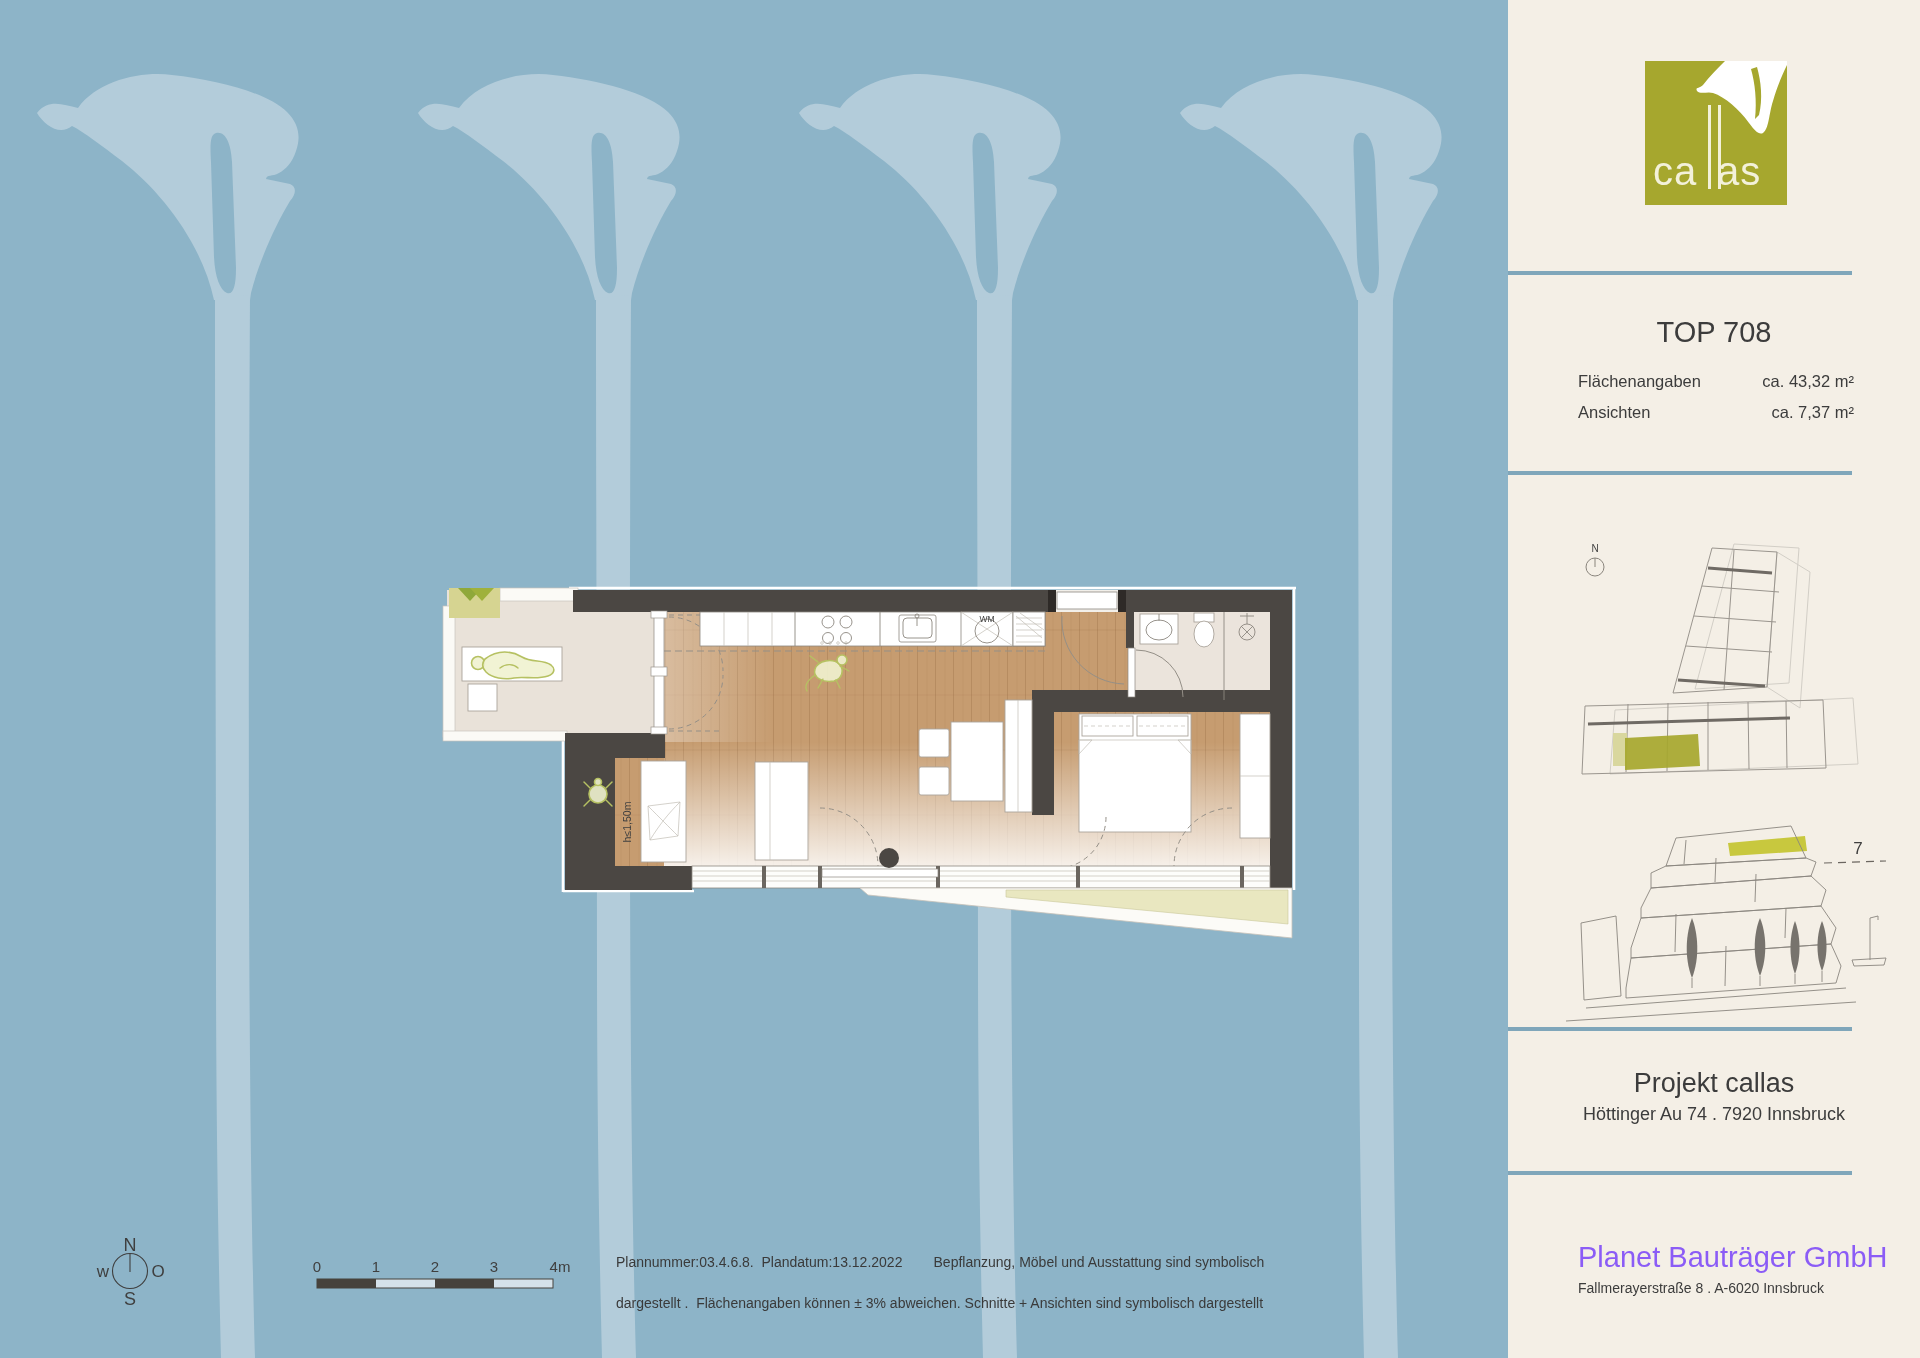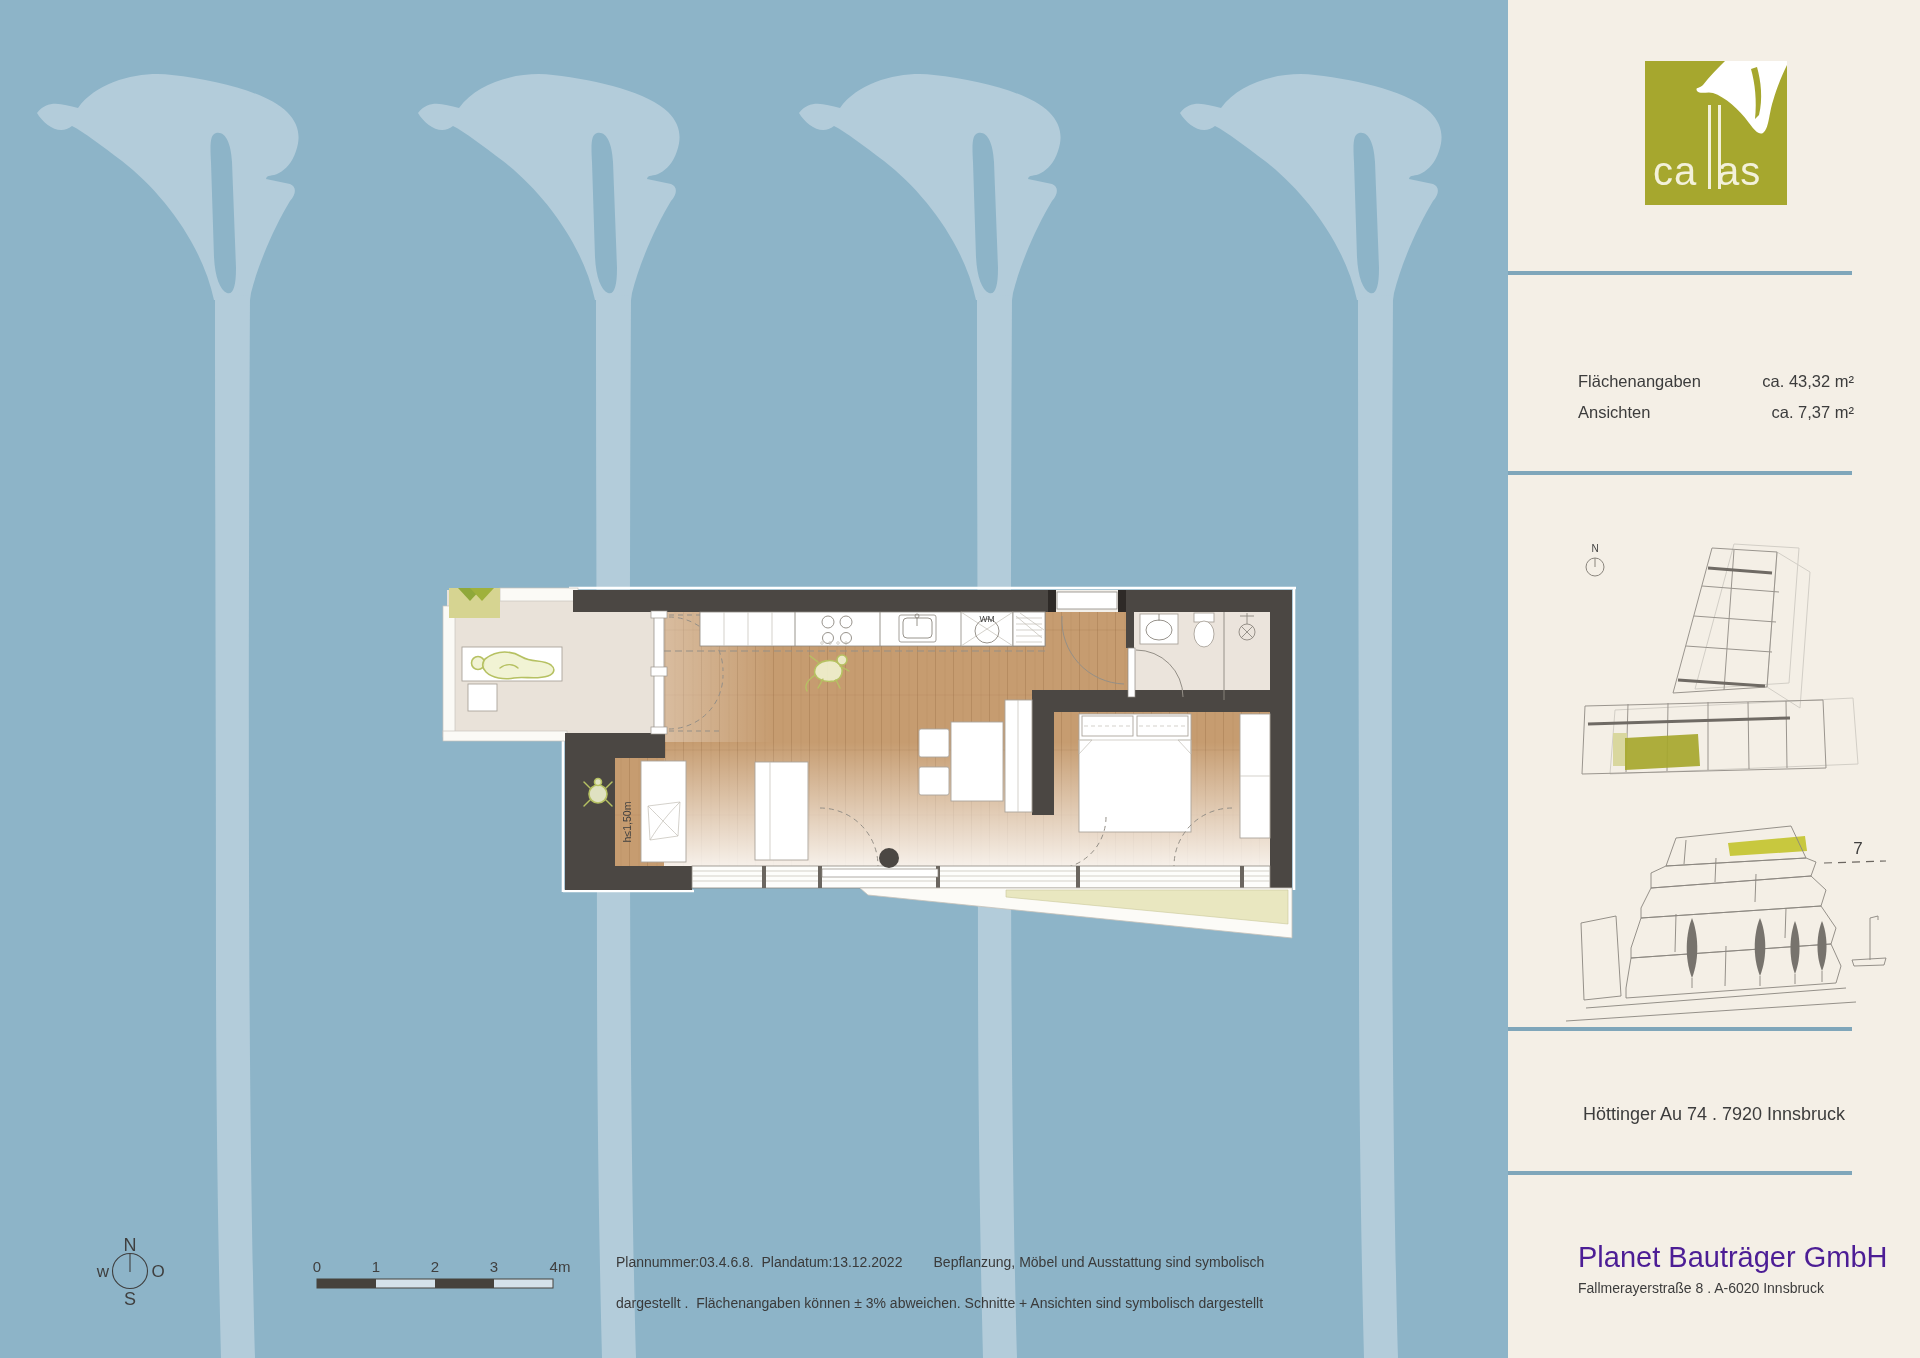--- a/index.html
+++ b/index.html
@@ -18,21 +18,21 @@
   .sidebar{position:absolute;left:1508px;top:0;width:412px;height:1358px;background:var(--panel);}
   .divider{position:absolute;left:0;width:344px;height:4px;background:var(--divider);}
   .logo{position:absolute;left:137px;top:61px;width:142px;height:144px;background:var(--accent_olive);overflow:hidden;}
   .logo .wordpart{position:absolute;bottom:14px;color:#f3f1da;font-size:40px;font-weight:400;letter-spacing:1px;line-height:1;}
   .logo .lstroke{position:absolute;width:3px;top:44px;height:84px;background:#f3f1da;}
   .logo svg{position:absolute;right:0;top:0;}
   .unit-title{position:absolute;left:34px;top:316px;width:344px;text-align:center;font-size:29px;color:#3c3c3c;}
   .unit-row{position:absolute;left:70px;width:276px;display:flex;justify-content:space-between;font-size:16.5px;color:#3c3c3c;}
   .proj-title{position:absolute;left:0;top:1068px;width:412px;text-align:center;font-size:27px;color:#3c3c3c;}
   .proj-addr{position:absolute;left:0;top:1104px;width:412px;text-align:center;font-size:18px;color:#3c3c3c;}
-  .company-name{position:absolute;left:70px;top:1241px;font-size:29px;color:#4c1d95;}
+  .company-name{position:absolute;left:70px;top:1241px;font-size:29px;color:#8b5cf6;}
   .company-addr{position:absolute;left:70px;top:1280px;font-size:14px;color:#3c3c3c;}
   .keyplan{position:absolute;left:50px;top:528px;}
   .elevation{position:absolute;left:48px;top:818px;}
 
   
   .note{position:absolute;left:616px;font-size:14px;color:var(--text_dark);white-space:pre;}
   .note1{top:1254px;} .note2{top:1272px;margin-top:23px;}
 
   
   .wall{fill:var(--wall);}
@@ -328,20 +328,21 @@
         <path fill="var(--accent_olive)" d="M 62,6 C 66,20 68,38 64,54 L 60,58 C 62,40 60,22 56,8 Z"></path>
       </svg>
       <span class="wordpart" style="left:8px">ca</span>
       <span class="lstroke" style="left:63px"></span>
       <span class="lstroke" style="left:73px"></span>
       <span class="wordpart" style="left:72px">as</span>
     </div>
 
     <div class="divider" style="top:271px"></div>
 
+    <div class="unit-title">TOP 708</div>
     <div class="unit-row" style="top:372px">
       <span>Flächenangaben</span>
       <span>ca. 43,32 m²</span>
     </div>
     <div class="unit-row" style="top:403px">
       <span>Ansichten</span>
       <span>ca. 7,37 m²</span>
     </div>
 
     <div class="divider" style="top:471px"></div>
@@ -405,20 +406,21 @@
         <line class="ev" x1="314" y1="100" x2="314" y2="142"></line>
         <polyline class="ev" points="314,100 322,98 322,102"></polyline>
         <polyline class="ev" points="296,142 330,140 328,147 298,148 296,142"></polyline>
       </g>
       <line x1="268" y1="45" x2="330" y2="43" stroke="#6b6660" stroke-width="1.2" stroke-dasharray="8 6"></line>
       <text class="svgtext" x="302" y="36" font-size="17" text-anchor="middle" fill="#3f3f3f">7</text>
     </svg>
 
     <div class="divider" style="top:1027px"></div>
 
+    <div class="proj-title">Projekt callas</div>
     <div class="proj-addr">Höttinger Au 74 . 7920 Innsbruck</div>
 
     <div class="divider" style="top:1171px"></div>
 
     <div class="company-name">Planet Bauträger GmbH</div>
     <div class="company-addr">Fallmerayerstraße 8 . A-6020 Innsbruck</div>
   </div>
 </div>
 
 </body></html>

